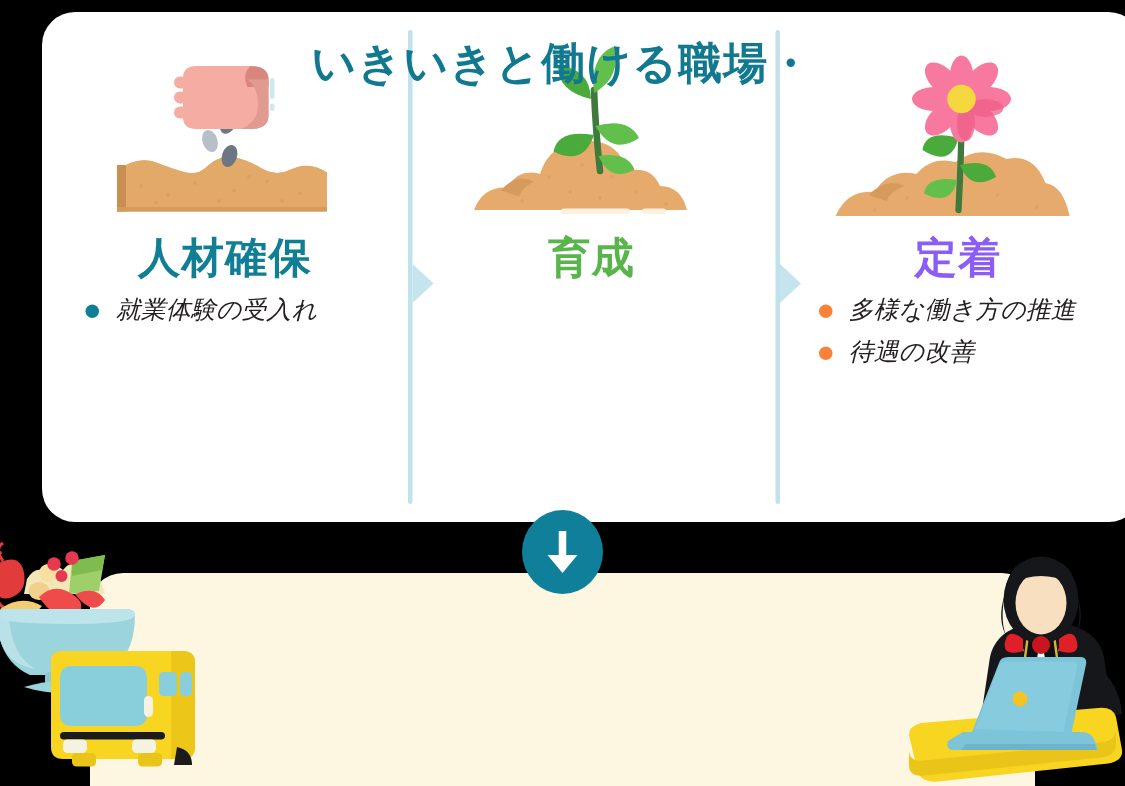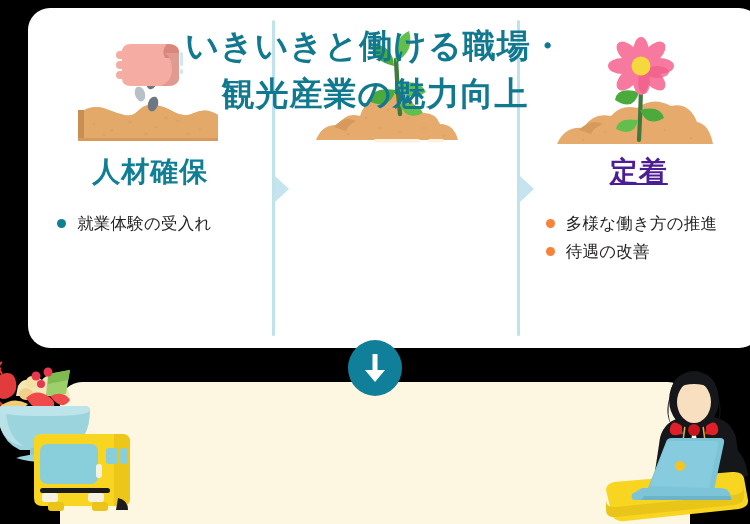--- a/index.html
+++ b/index.html
@@ -72,29 +72,30 @@
   .stage-title {
     font-size: 28px;
     font-weight: bold;
     letter-spacing: 1px;
     margin: 6px 0 10px 0;
     line-height: 1;
     text-align: center;
   }
   .stage-title.c-teal   { color: #107f96; }
   .stage-title.c-green  { color: #59b54b; }
-  .stage-title.c-orange { color: #4c1d95; text-decoration: underline; }
+  .stage-title.c-orange { color: #8b5cf6; }
 
   .stage-list {
     list-style: none;
-    margin: 16px;
+    margin: 0;
     padding: 0;
     width: 100%;
     max-width: 186px;
     align-self: center;
+    font-style: italic;
   }
   .stage-list li {
     position: relative;
     padding-left: 20px;
     margin-bottom: 6px;
     font-size: 16.5px;
     line-height: 1.35;
     color: #231f20;
     letter-spacing: 0.2px;
   }
@@ -137,21 +138,21 @@
     border-radius: 22px 22px 0 0;
     z-index: 2;
   }
   .goal-text {
     position: absolute;
     left: 0;
     right: 0;
     top: 22px;
     text-align: center;
     color: #11798f;
-    font-size: 33px;
+    font-size: 29px;
     font-weight: bold;
     line-height: 1.45;
     letter-spacing: 1px;
     z-index: 4;
     pointer-events: none;
   }
 
   .deco-left {
     position: absolute;
     left: -4px;
@@ -232,20 +233,21 @@
       <rect x="124" y="117" width="16" height="3.6" rx="1.8" fill="#fdf1e2"></rect>
 
       <path d="M96 92 q-3 -28 -4 -54" stroke="#3f7a3c" stroke-width="4.4" fill="none" stroke-linecap="round"></path>
 
       <path d="M92 40 q-3 -24 13 -31 q6 20 -13 31 z" fill="#62bf4c"></path>
       <path d="M90 44 q-22 -5 -22 -22 q21 1 22 22 z" fill="#4aab3c"></path>
       <path d="M93 62 q22 -6 29 8 q-18 12 -29 -8 z" fill="#62bf4c"></path>
       <path d="M92 68 q-24 -4 -27 11 q20 10 27 -11 z" fill="#4aab3c"></path>
       <path d="M95 82 q19 -3 24 9 q-16 9 -24 -9 z" fill="#62bf4c"></path>
     </svg>
+    <div class="stage-title c-green">育成</div>
     <ul class="stage-list">
     </ul>
   </div>
 
   <div class="stage-col">
     <svg class="stage-art" viewBox="0 0 180 130">
 
       <path d="M8 122 q8 -18 26 -16 q10 -16 28 -12 q10 -12 26 -8 q16 -12 34 -2 q18 -4 26 16 q12 2 16 22 z" fill="#e6ab6c"></path>
       <path d="M30 108 q12 -12 24 -6 q-10 4 -12 10 z" fill="#d69a5c"></path>
       <g fill="#d59a5f" opacity="0.5">
@@ -289,21 +291,20 @@
 <div class="arrow-badge">
   <svg width="26" height="32" viewBox="0 0 26 32">
     <rect x="10.5" y="2" width="5" height="20" fill="#ffffff"></rect>
     <path d="M3 18 L13 30 L23 18 Z" fill="#ffffff"></path>
   </svg>
 </div>
 
 <div class="goal-banner"></div>
 <div class="goal-text">
   <div>いきいきと働ける職場・</div>
-  <div>観光産業の魅力向上</div>
 </div>
 
 <svg class="deco-left" viewBox="0 0 150 172">
 
   <path d="M22 34 q6 -10 14 -4 q4 -8 10 -2 q6 -8 12 0 q8 -6 12 4 l4 12 l-54 0 z" fill="#f3e7b8"></path>
   <path d="M52 22 l22 -4 l-4 24 l-20 2 z" fill="#9fcf6a"></path>
   <path d="M52 22 l22 -4 l-2 10 l-20 4 z" fill="#7fbb4e"></path>
   <ellipse cx="36" cy="30" rx="6" ry="6" fill="#f6dfa0"></ellipse>
   <ellipse cx="30" cy="42" rx="7" ry="6" fill="#f0d08a"></ellipse>
   <circle cx="40" cy="24" r="4.5" fill="#e8384f"></circle>

